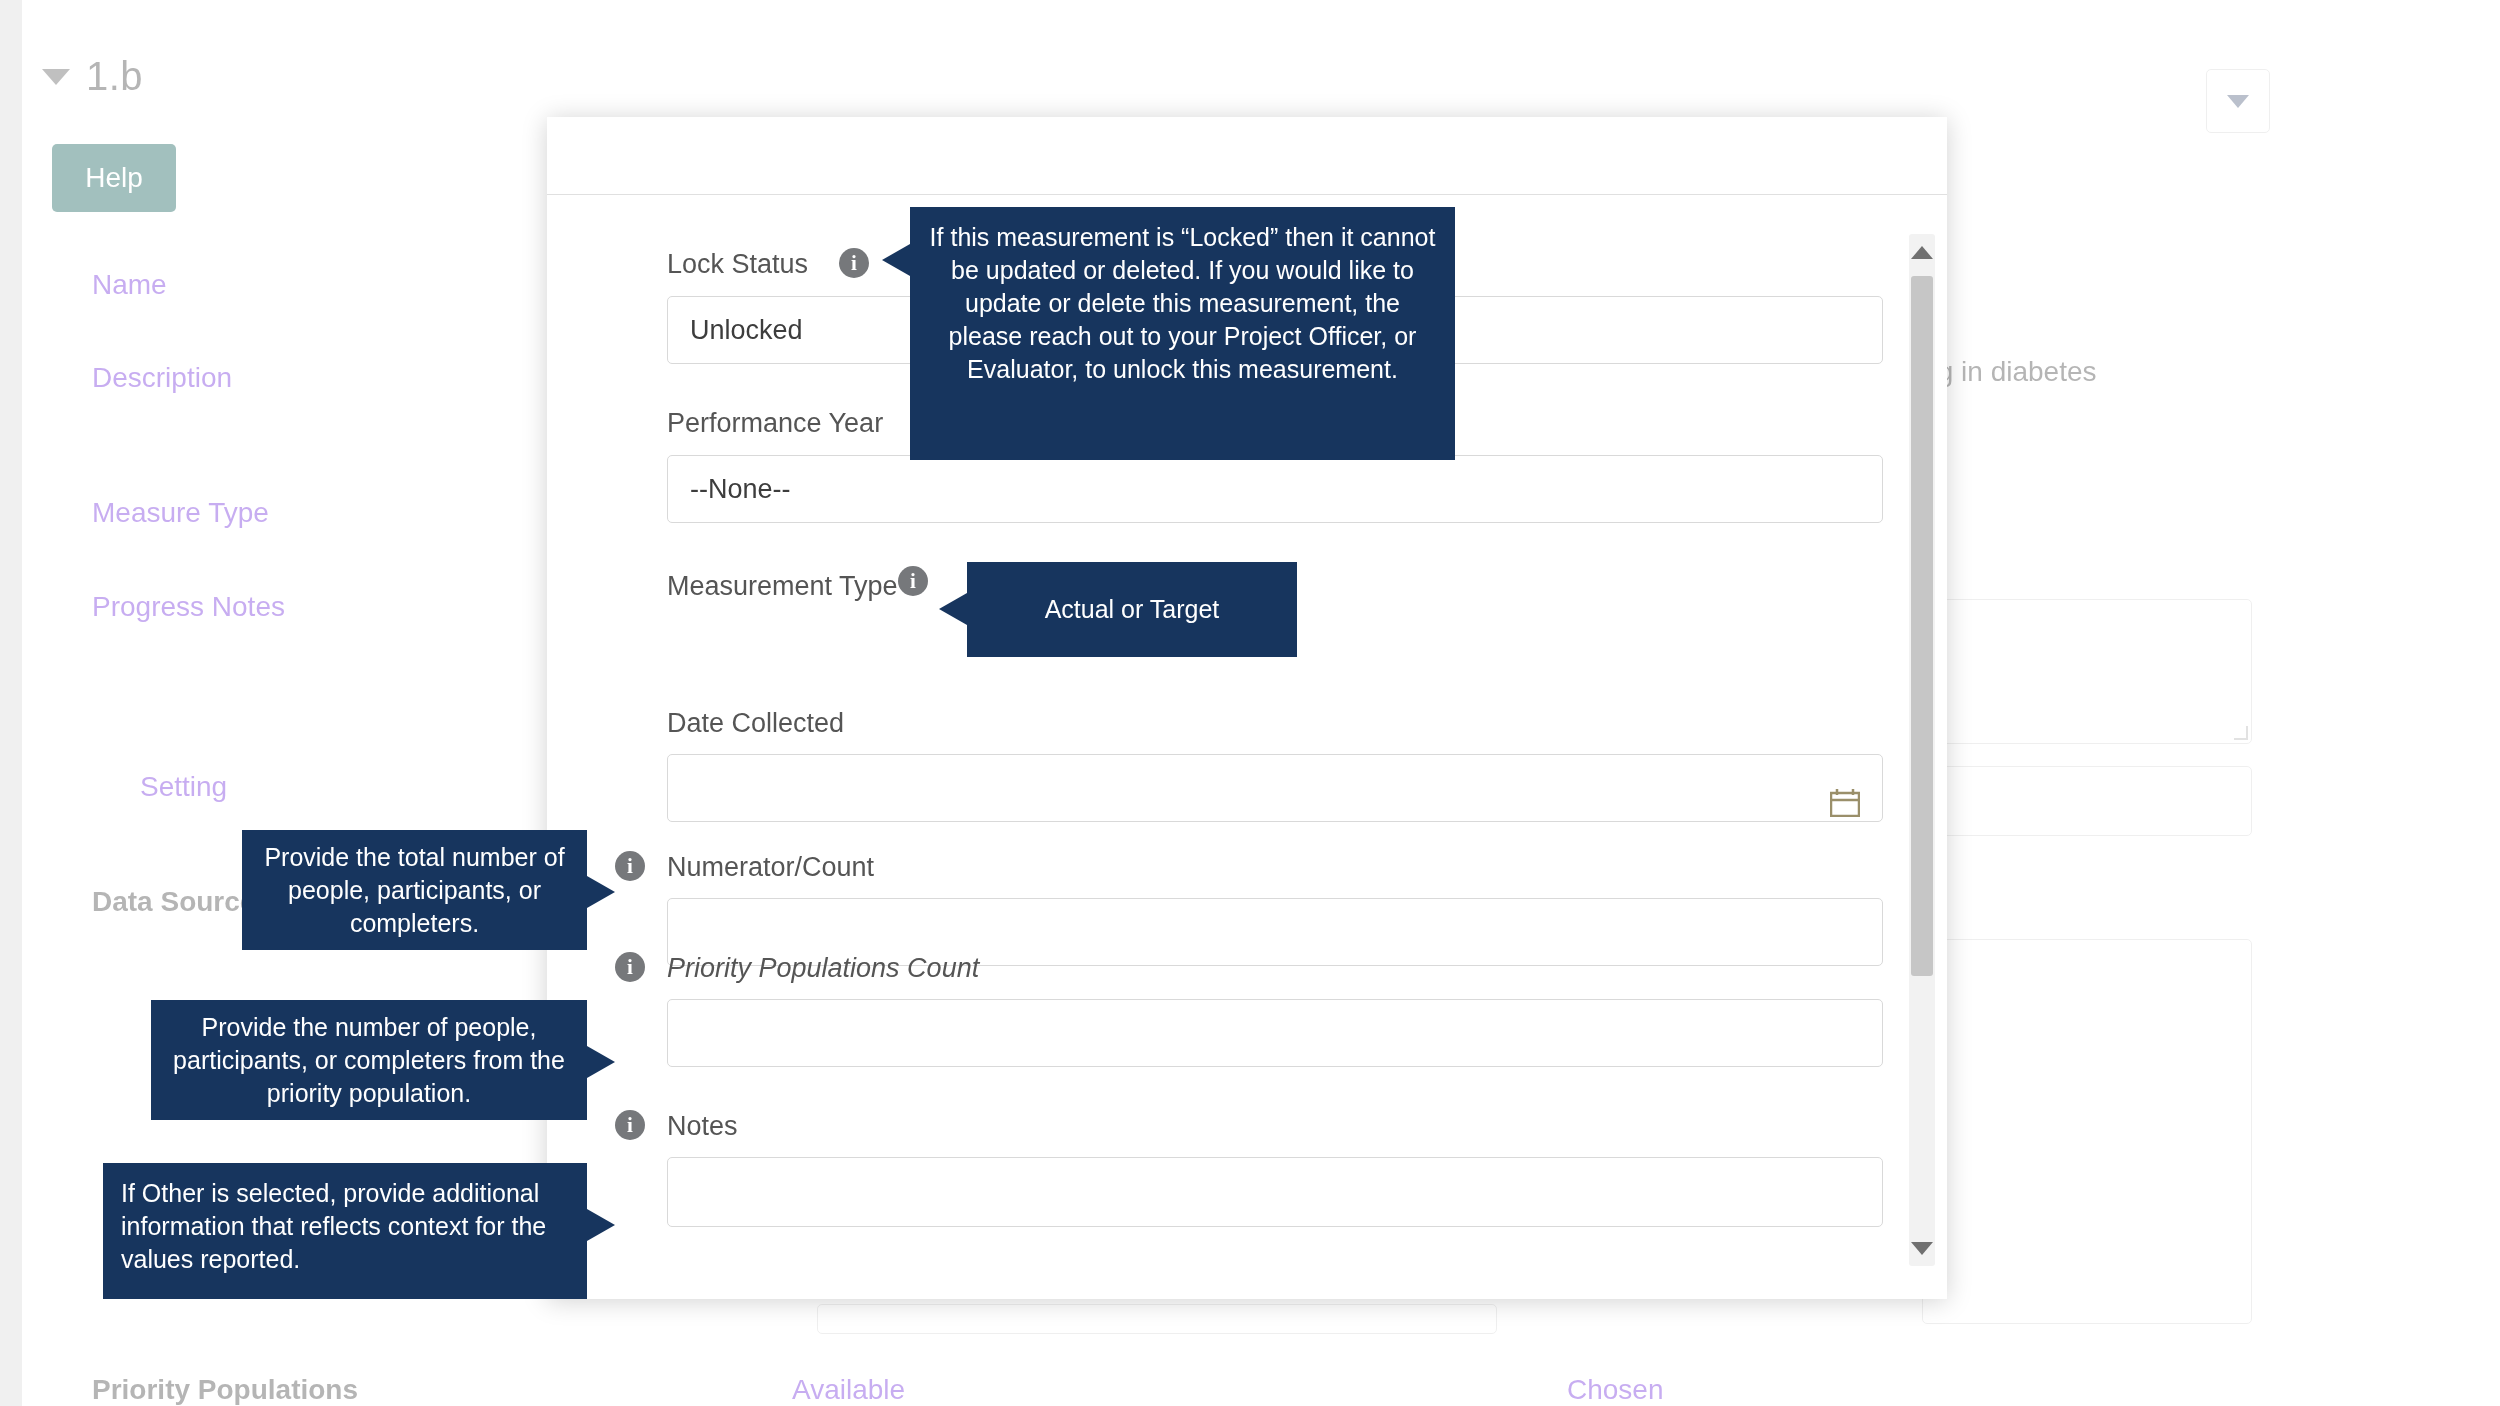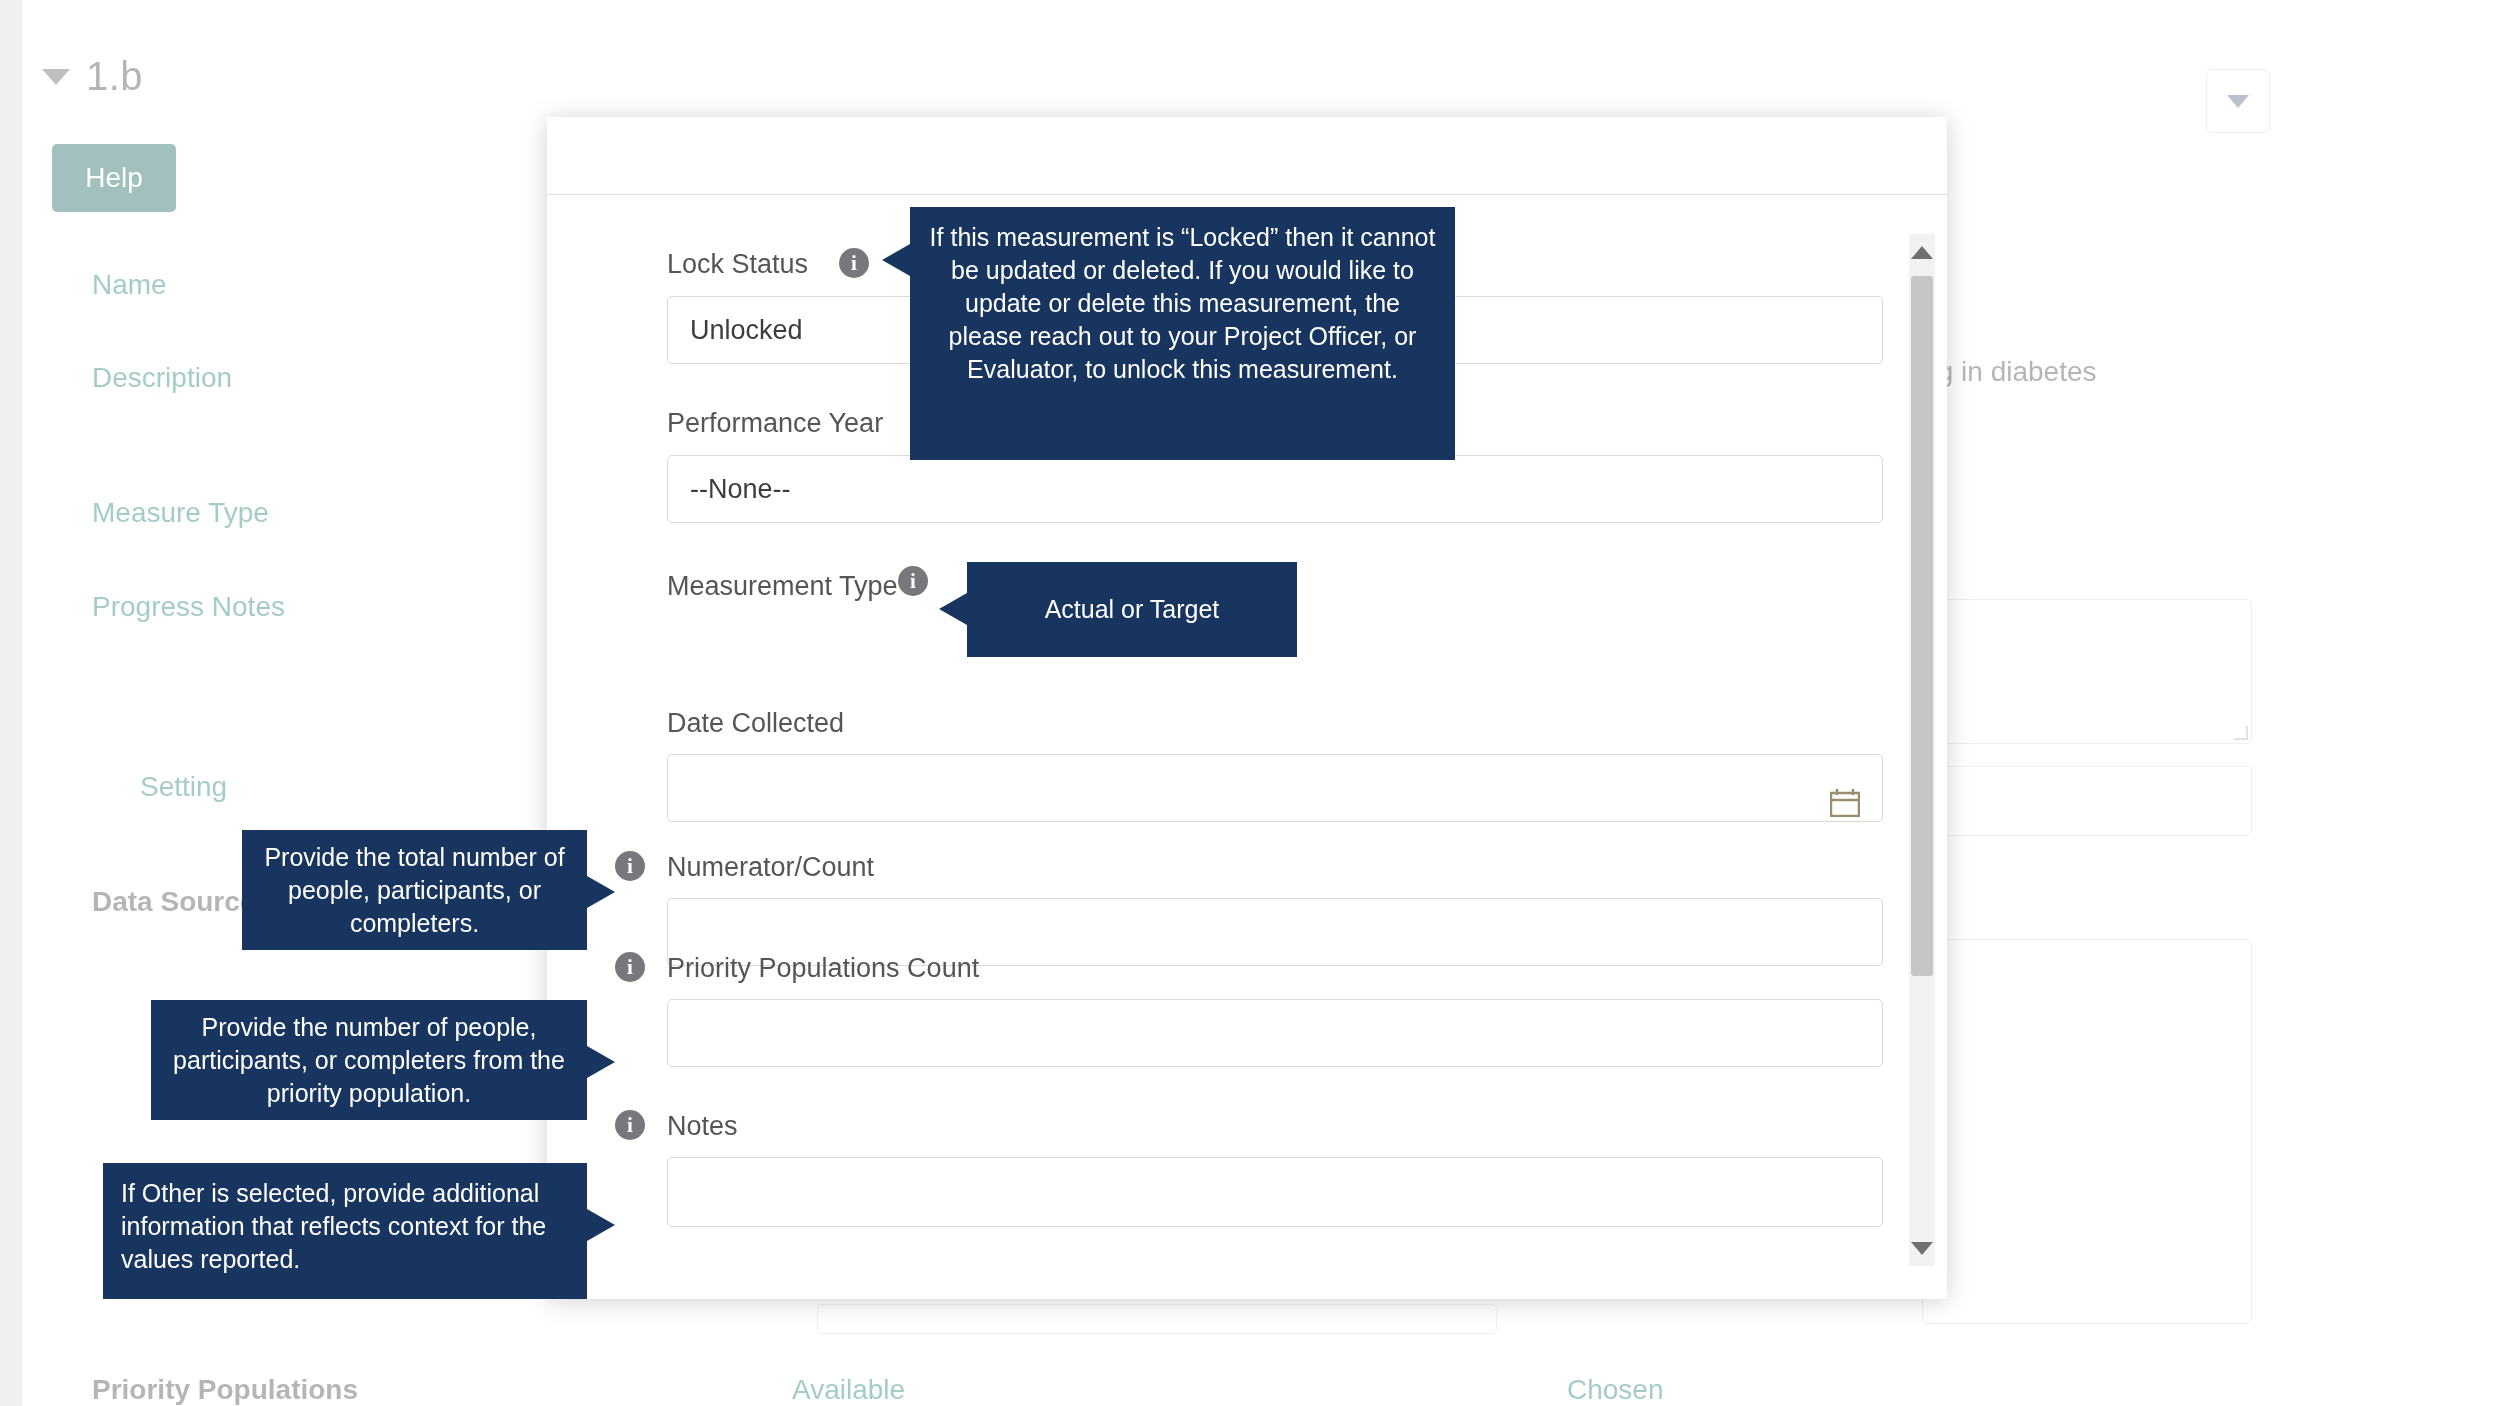--- a/index.html
+++ b/index.html
@@ -63,21 +63,21 @@
     border: none;
     border-radius: 5px;
     font-size: 28px;
     font-family: "Liberation Sans", sans-serif;
     cursor: pointer;
   }
 
   .field-label {
     position: absolute;
     font-size: 28px;
-    color: #0f766e;
+    color: #6d28d9;
     white-space: nowrap;
   }
   .field-label.bold {
     font-weight: 700;
     color: #3d3d3d;
   }
 
   .bg-input {
     position: absolute;
     border: 1px solid #d6d6d6;
@@ -354,21 +354,21 @@
           <line x1="23" y1="0" x2="23" y2="6" stroke="#9a8f6a" stroke-width="2.5"></line>
         </svg>
       </span>
     </div>
 
     <div class="info-icon" style="left:68px; top:655px;">i</div>
     <div class="m-label" style="left:120px; top:656px;">Numerator/Count</div>
     <div class="m-input" style="top:702px;"></div>
 
     <div class="info-icon" style="left:68px; top:756px;">i</div>
-    <div class="m-label" style="left:120px; top:757px;">Priority Populations Count</div>
+    <div class="m-label" style="left:120px; top:757px;font-style:italic;">Priority Populations Count</div>
     <div class="m-input" style="top:803px;"></div>
 
     <div class="info-icon" style="left:68px; top:914px;">i</div>
     <div class="m-label" style="left:120px; top:915px;">Notes</div>
     <div class="m-input" style="top:961px; height:70px;"></div>
 
     <div class="m-scroll-track"></div>
     <div class="m-scroll-thumb"></div>
     <div class="m-scroll-arrow" style="top:44px;">
         <span class="arr-up"></span>

